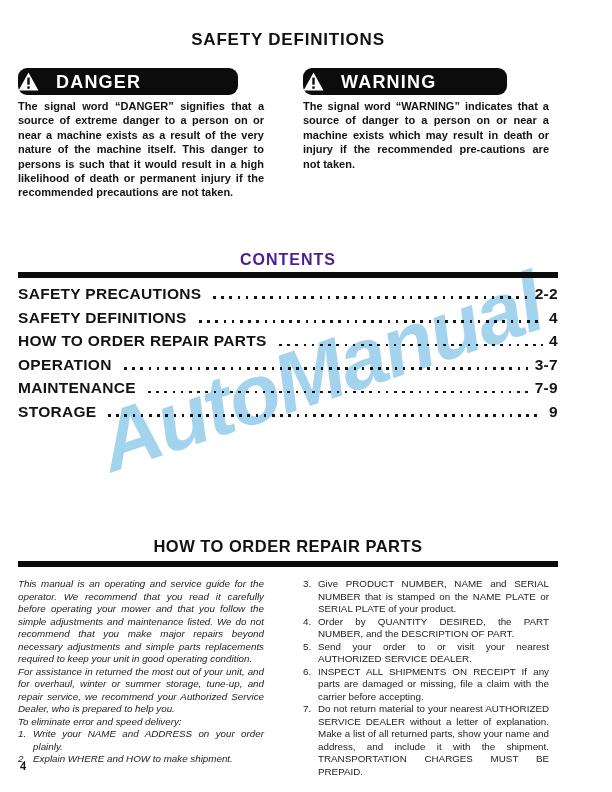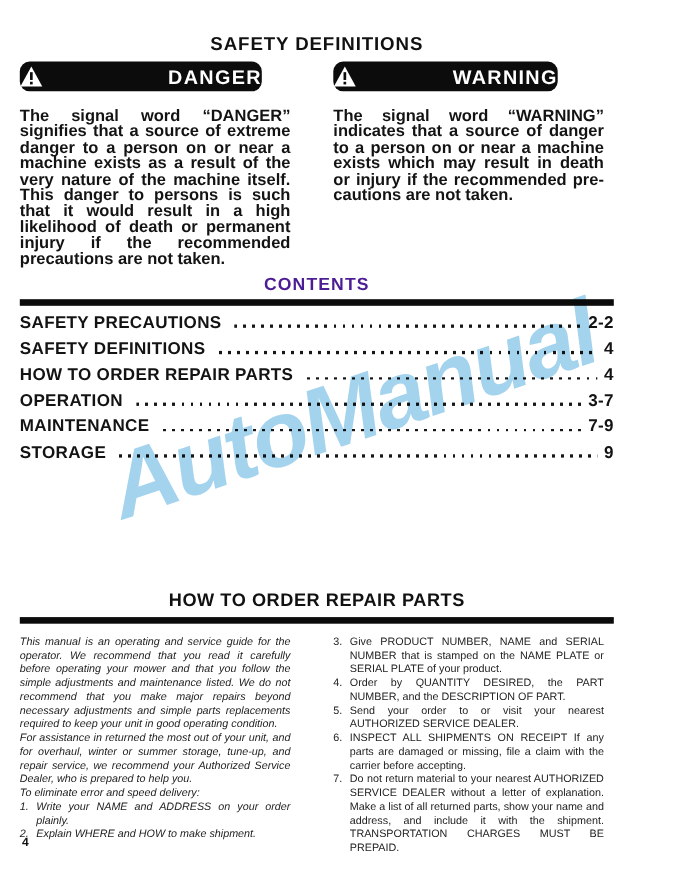--- a/index.html
+++ b/index.html
@@ -14,33 +14,33 @@
   .page { position:absolute; left:18px; top:0; width:540px; height:792px; }
 
   .doc-title {
     position:absolute; top:30px; left:0; width:100%;
     text-align:center; font-size:17px; font-weight:bold; letter-spacing:.8px;
     color:#111;
   }
 
   
   .alert-box {
-    position:absolute; top:56px; height:27px;
+    position:absolute; top:68px; height:27px;
     background:#0c0c0c; color:#fff; border-radius:9px;
-    display:flex; align-items:center; justify-content:space-between; gap:17px;
+    display:flex; align-items:center; justify-content:flex-start; gap:17px;
   }
   .alert-danger { left:0; width:220px; }
   .alert-warning { left:285px; width:204px; }
   .alert-label { font-size:18px; font-weight:bold; letter-spacing:1.2px; line-height:1; padding-top:1px; }
   .tri-icon { width:21px; height:19px; display:block; }
 
   
   .alert-para {
     position:absolute; top:99px; width:246px;
-    font-weight:bold; font-size:15px; line-height:14.4px;
+    font-weight:bold; font-size:11px; line-height:14.4px;
     text-align:justify; color:#131313;
   }
   .para-danger { left:0; }
   .para-warning { left:285px; }
 
   
   .contents-heading {
     position:absolute; top:251px; left:0; width:100%;
     text-align:center; font-size:16px; font-weight:bold; letter-spacing:1px; color:#4c1d95;
   }

